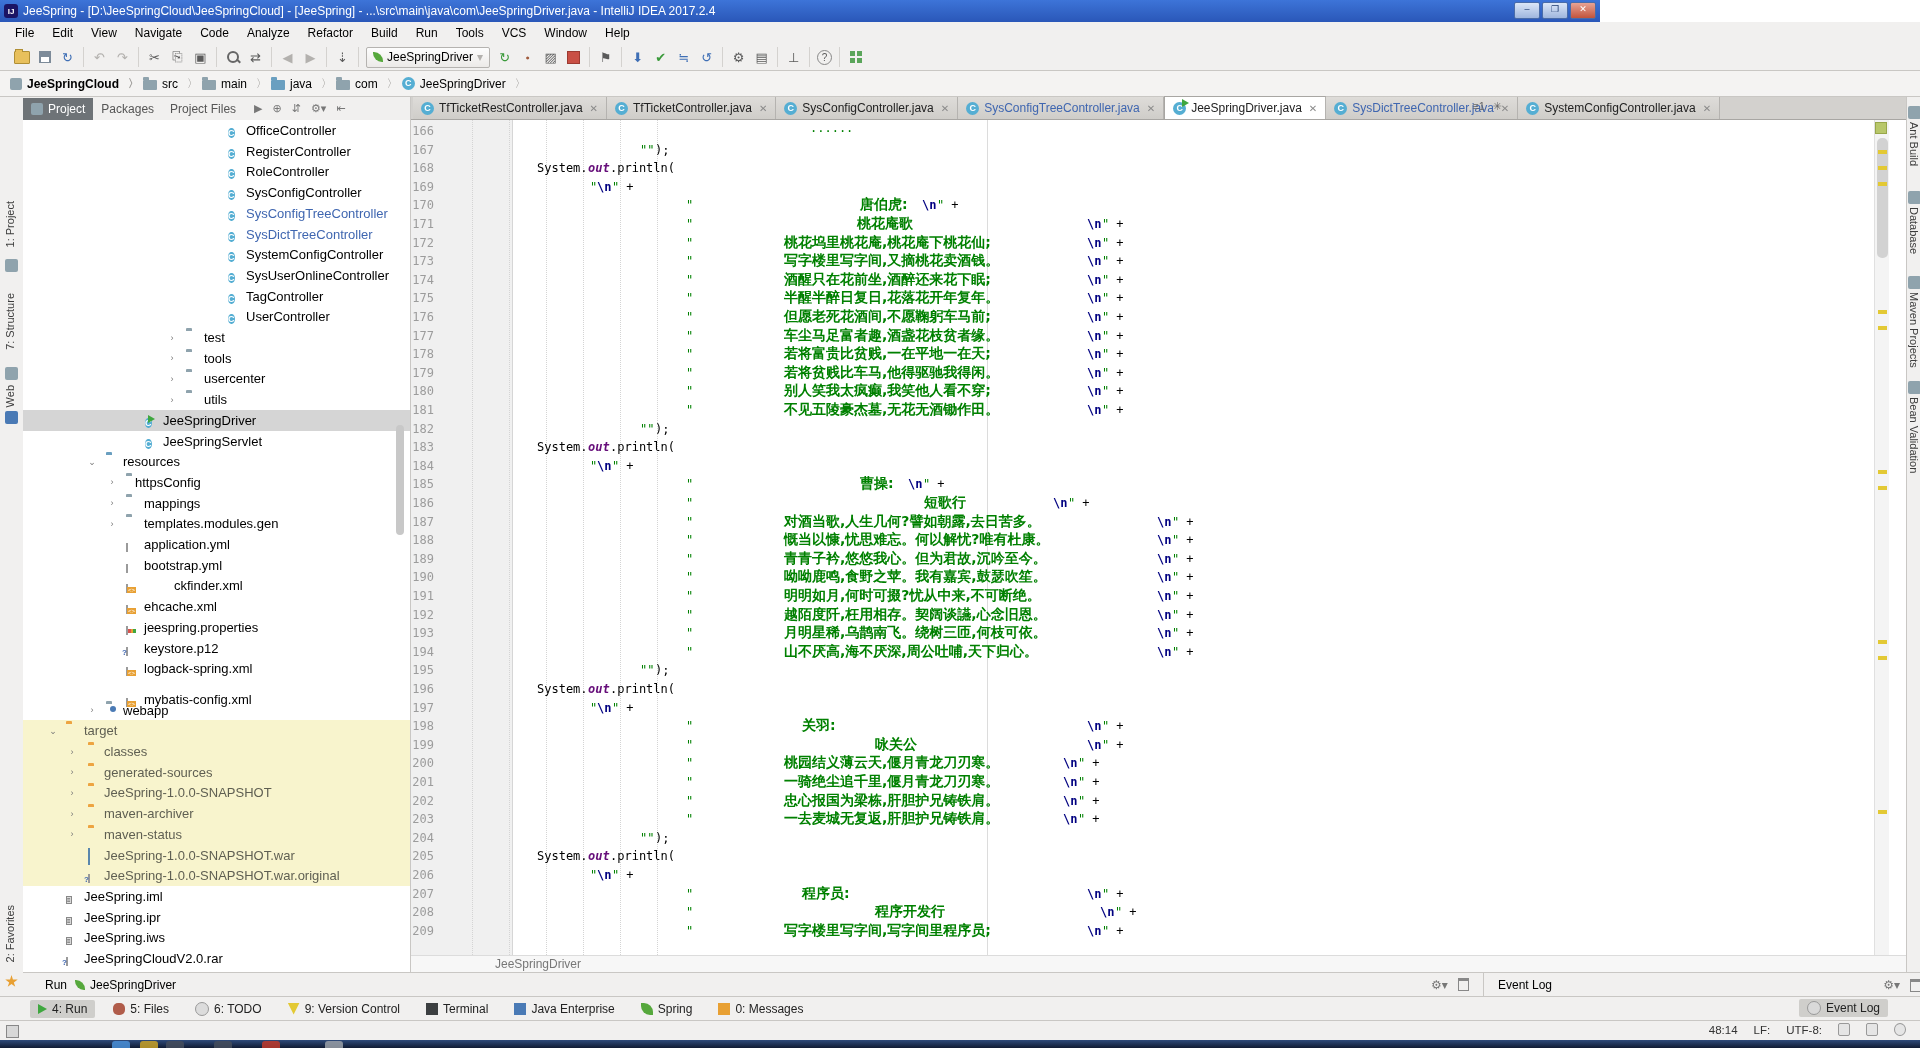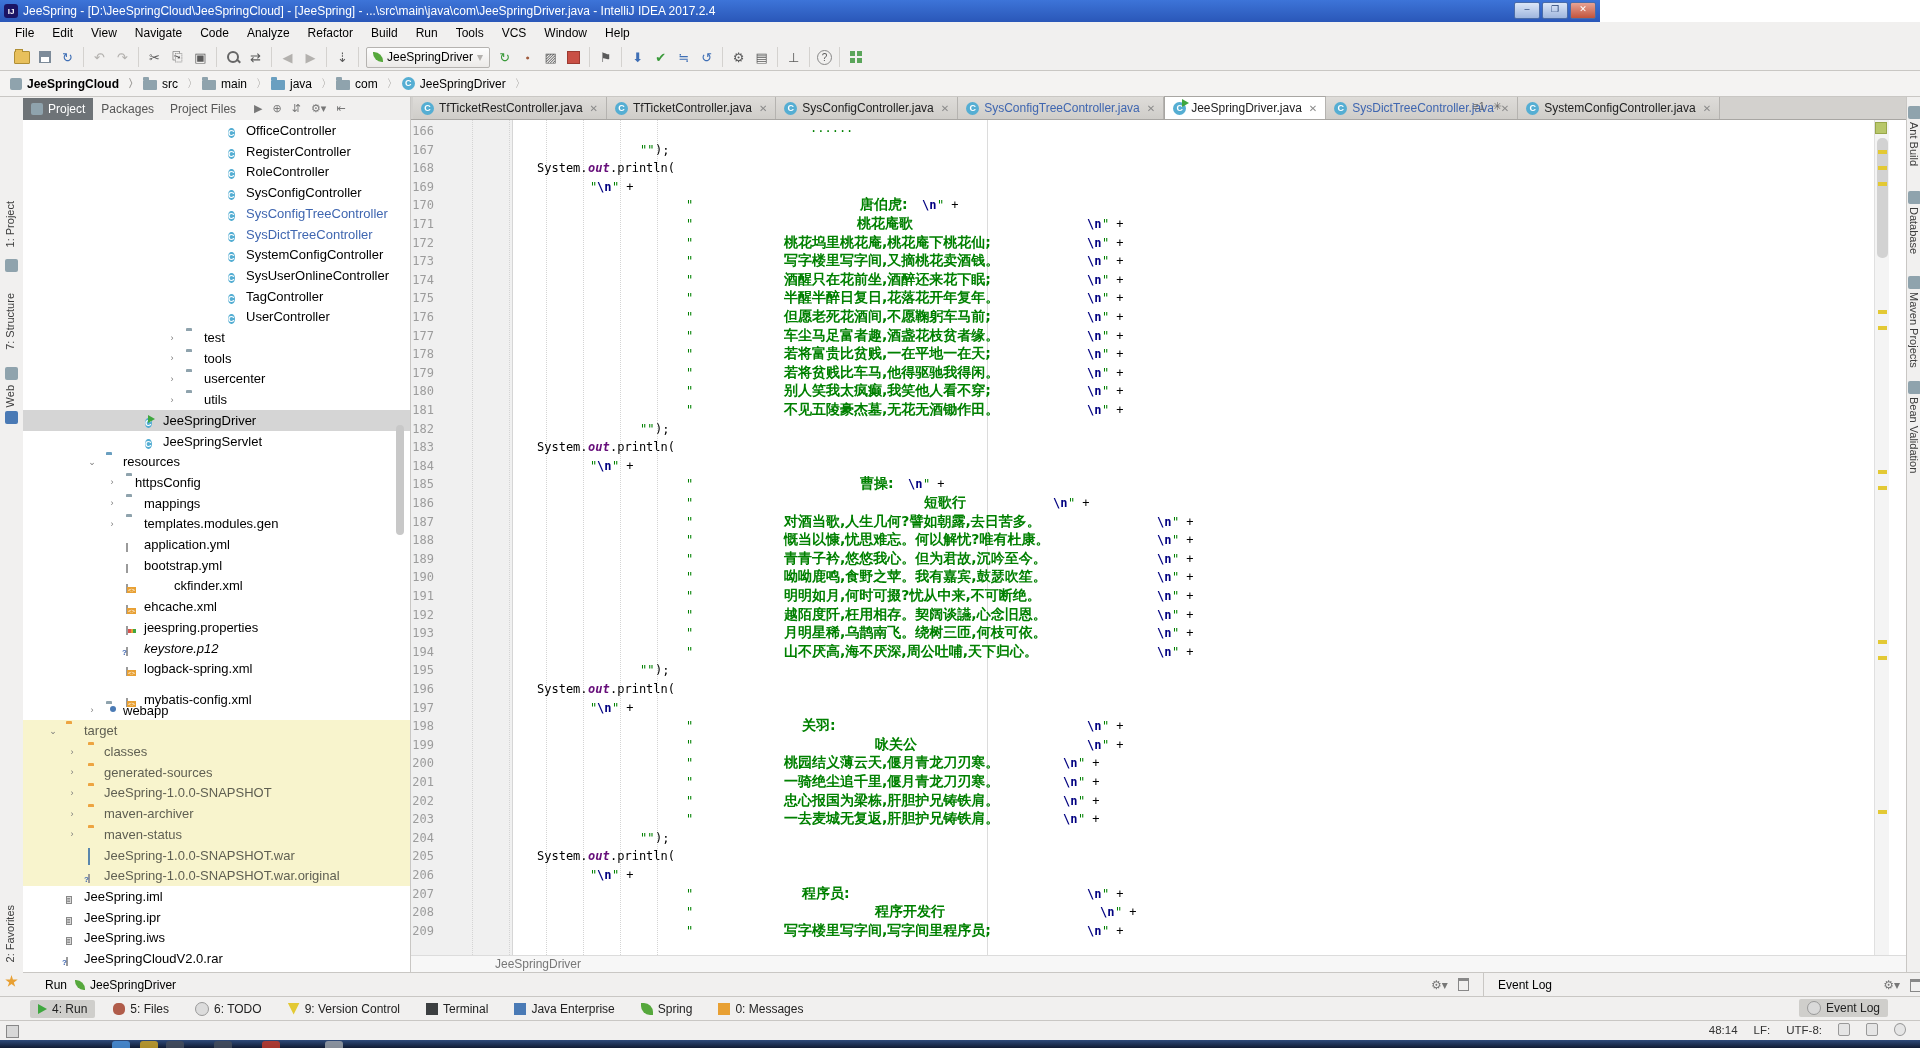--- a/index.html
+++ b/index.html
@@ -413,21 +413,21 @@
       <div class="trow" style="top: 476.1px;">
         <span class="ticon2" style="left: 103px;"><span class="ic-page xml"></span></span>
         <span class="tlabel" style="left: 121px;">ehcache.xml</span>
       </div>
       <div class="trow" style="top: 496.8px;">
         <span class="ticon2" style="left: 103px;"><span class="ic-page props"></span></span>
         <span class="tlabel" style="left: 121px;">jeespring.properties</span>
       </div>
       <div class="trow" style="top: 517.5px;">
         <span class="ticon2" style="left: 103px;"><span class="ic-page quest"></span></span>
-        <span class="tlabel" style="left: 121px; font-style: italic;">keystore.p12</span>
+        <span class="tlabel" style="left: 121px;">keystore.p12</span>
       </div>
       <div class="trow" style="top: 538.2px;">
         <span class="ticon2" style="left: 103px;"><span class="ic-page xml"></span></span>
         <span class="tlabel" style="left: 121px;">logback-spring.xml</span>
       </div>
       <div class="trow" style="top: 569px;">
         <span class="ticon2" style="left: 103px;"><span class="ic-page xml"></span></span>
         <span class="tlabel" style="left: 121px;">mybatis-config.xml</span>
       </div>
       <div class="trow" style="top: 579.6px;">

